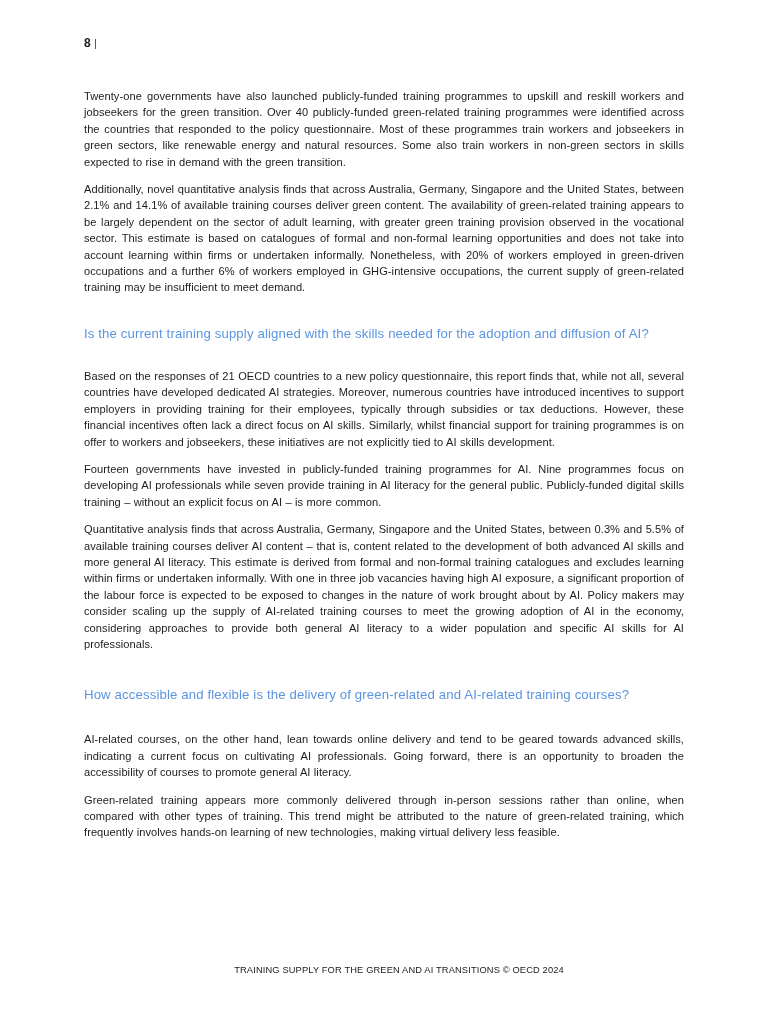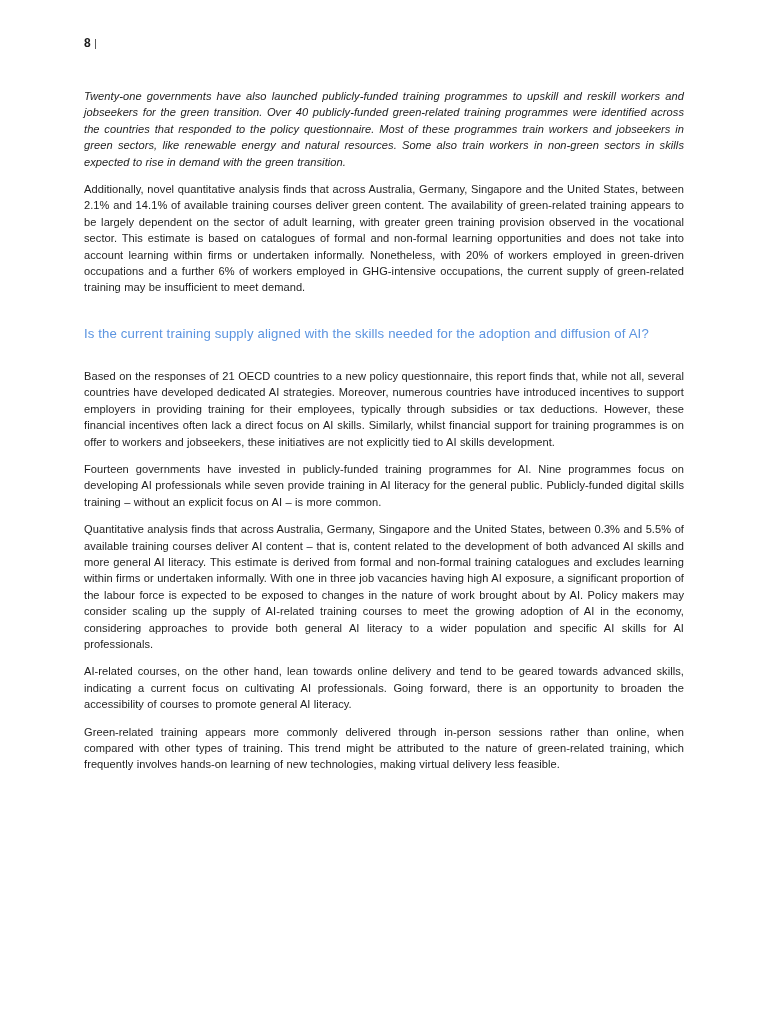--- a/index.html
+++ b/index.html
@@ -53,21 +53,20 @@
     margin: 0 0 11px 0;
     font-size: 11.1px;
     line-height: 16.4px;
     text-align: justify;
     color: #1c1c1c;
     letter-spacing: 0.005em;
     word-spacing: 0.02em;
   }
   p.body-par.first {
     margin-top: 38px;
-    font-style: italic;
   }
 
   
   h2.section-heading {
     margin: 0;
     padding: 0;
     font-size: 13.2px;
     line-height: 21px;
     font-weight: normal;
     color: #5b94e0;
@@ -118,21 +117,27 @@
     <div class="heading-block">
       <h2 class="section-heading">Is the current training supply aligned with the skills needed for the adoption and diffusion of AI?</h2>
     </div>
 
     <p class="body-par">Based on the responses of 21 OECD countries to a new policy questionnaire, this report finds that, while not all, several countries have developed dedicated AI strategies. Moreover, numerous countries have introduced incentives to support employers in providing training for their employees, typically through subsidies or tax deductions. However, these financial incentives often lack a direct focus on AI skills. Similarly, whilst financial support for training programmes is on offer to workers and jobseekers, these initiatives are not explicitly tied to AI skills development.</p>
 
     <p class="body-par">Fourteen governments have invested in publicly-funded training programmes for AI. Nine programmes focus on developing AI professionals while seven provide training in AI literacy for the general public. Publicly-funded digital skills training – without an explicit focus on AI – is more common.</p>
 
     <p class="body-par">Quantitative analysis finds that across Australia, Germany, Singapore and the United States, between 0.3% and 5.5% of available training courses deliver AI content – that is, content related to the development of both advanced AI skills and more general AI literacy. This estimate is derived from formal and non-formal training catalogues and excludes learning within firms or undertaken informally. With one in three job vacancies having high AI exposure, a significant proportion of the labour force is expected to be exposed to changes in the nature of work brought about by AI. Policy makers may consider scaling up the supply of AI-related training courses to meet the growing adoption of AI in the economy, considering approaches to provide both general AI literacy to a wider population and specific AI skills for AI professionals.</p>
 
+    <div class="heading-block second">
+      <h2 class="section-heading">How accessible and flexible is the delivery of green-related and AI-related training courses?</h2>
+    </div>
 
     <p class="body-par">AI-related courses, on the other hand, lean towards online delivery and tend to be geared towards advanced skills, indicating a current focus on cultivating AI professionals. Going forward, there is an opportunity to broaden the accessibility of courses to promote general AI literacy.</p>
 
     <p class="body-par">Green-related training appears more commonly delivered through in-person sessions rather than online, when compared with other types of training. This trend might be attributed to the nature of green-related training, which frequently involves hands-on learning of new technologies, making virtual delivery less feasible.</p>
 
   </div>
 
+  <div class="page-footer">
+    <span class="footer-inner">TRAINING SUPPLY FOR THE GREEN AND AI TRANSITIONS © OECD 2024</span>
+  </div>
 
 </div>
 
 </body></html>

